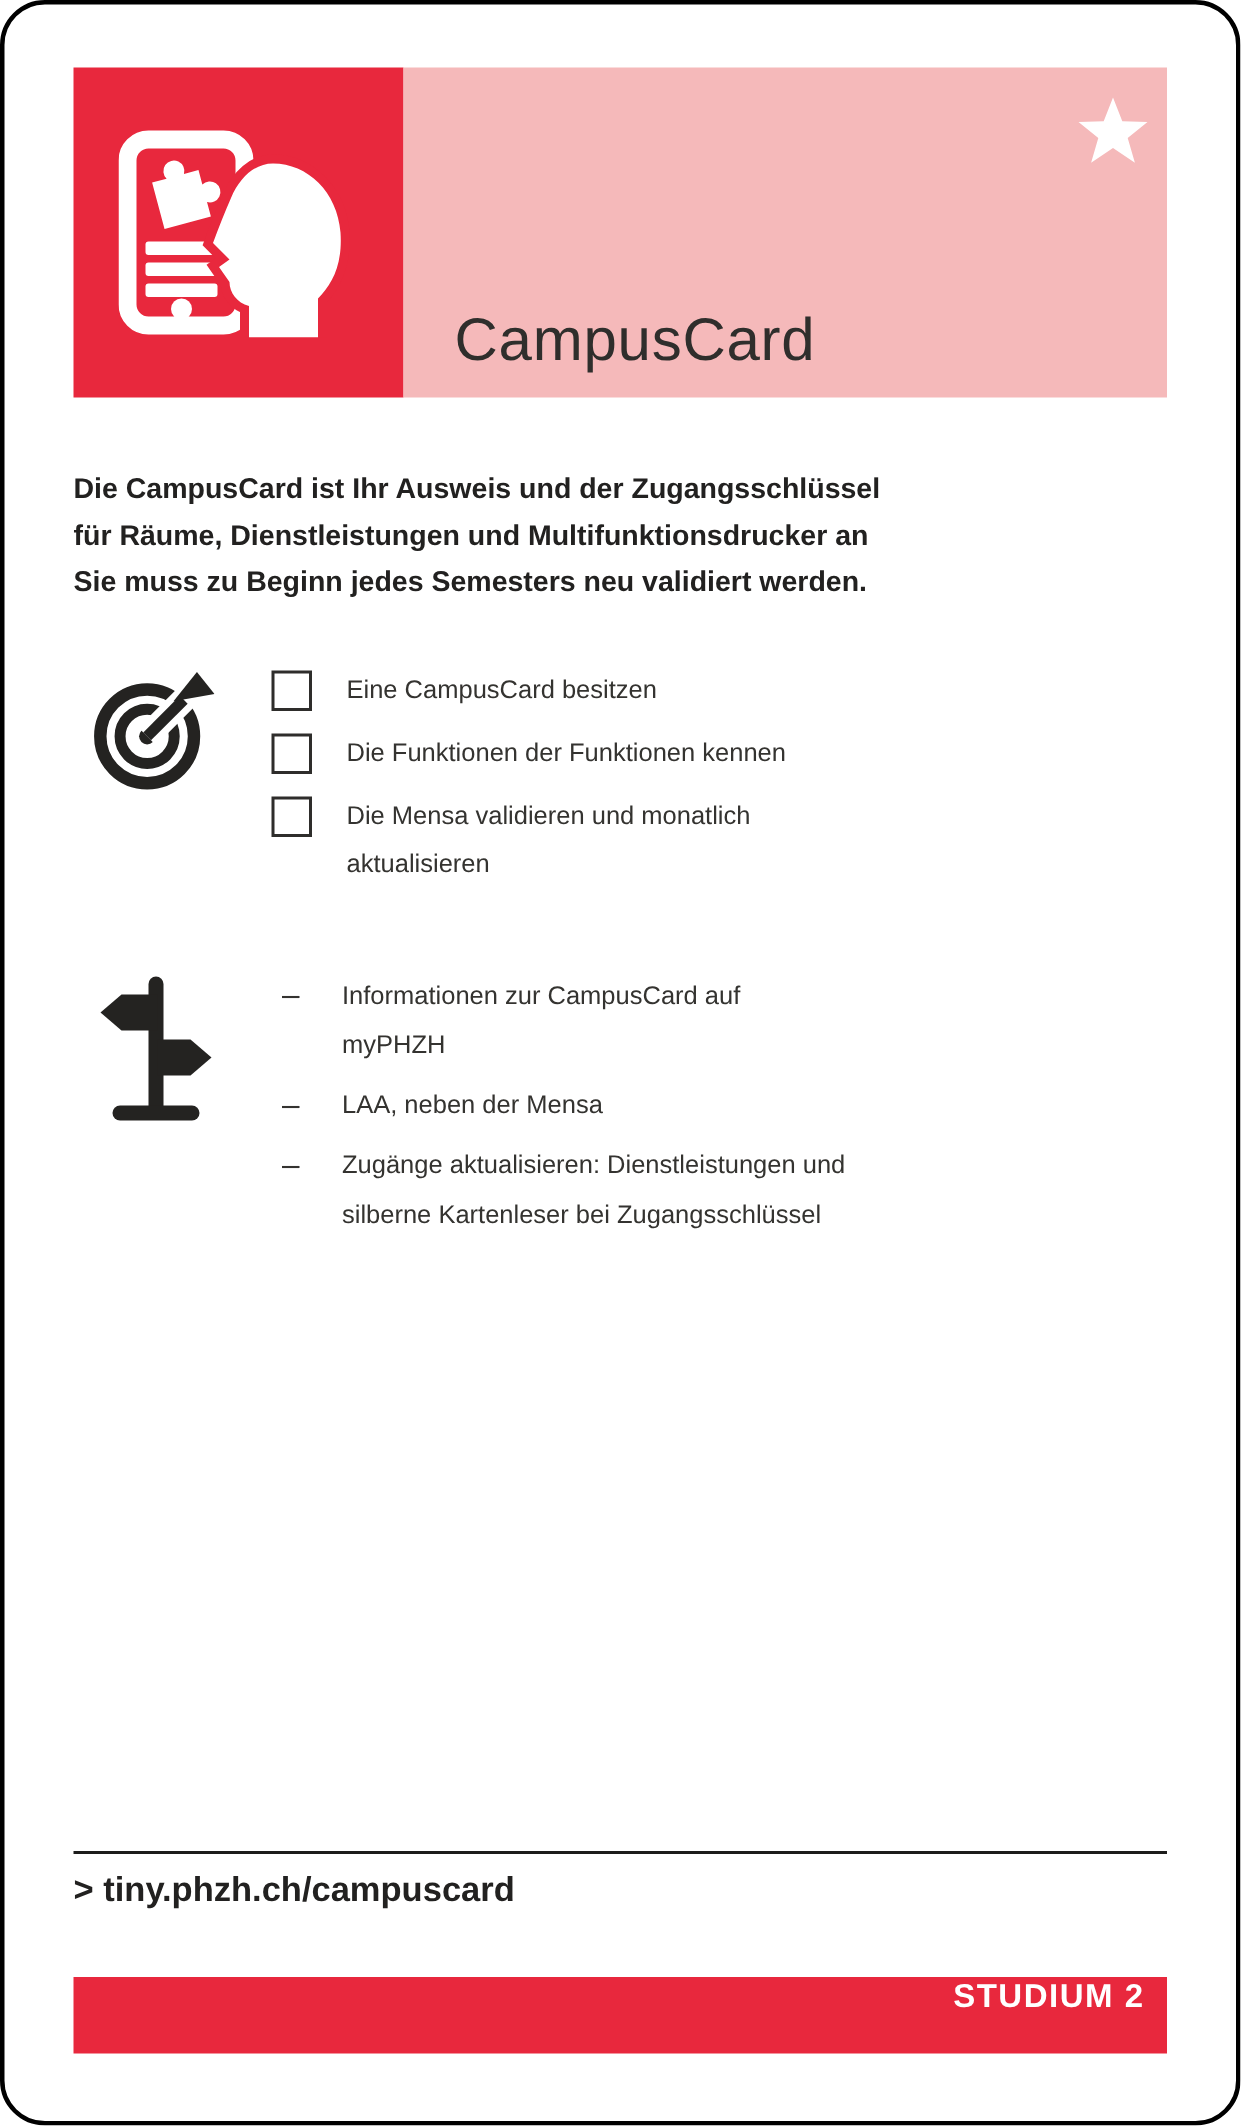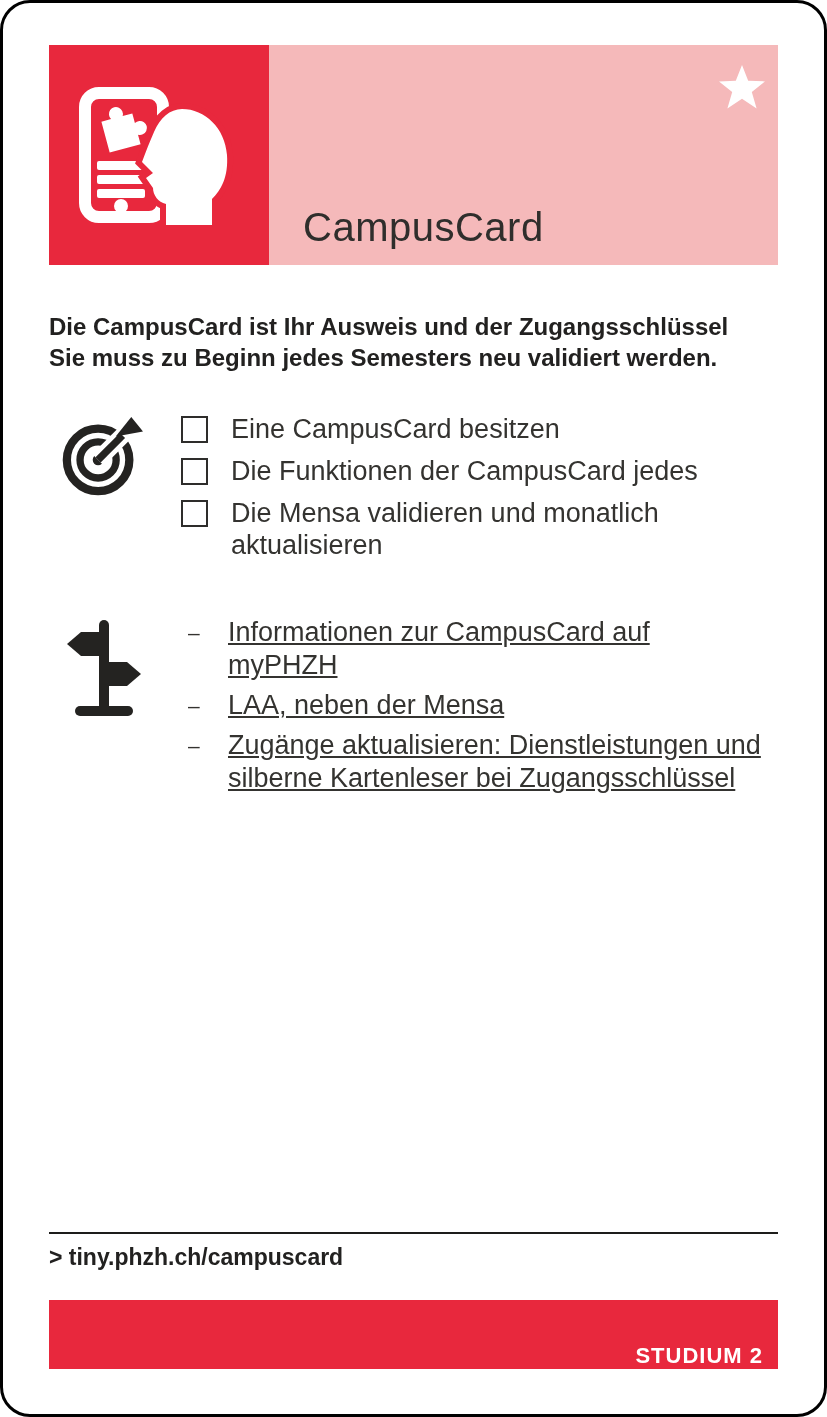--- a/index.html
+++ b/index.html
@@ -45,21 +45,21 @@
     letter-spacing: 0.5px;
     color: #2f2e2c;
     line-height: 1;
   }
   .star { position: absolute; top: 19px; right: 12px; width: 48px; height: 48px; }
 
   
   .intro {
     margin-top: 46px;
     font-weight: bold;
-    font-size: 24px;
+    font-size: 19px;
     line-height: 31px;
     color: var(--text-dark);
     white-space: nowrap;
   }
 
   
   .section { display: flex; align-items: flex-start; }
   .section.goals { margin-top: 40px; }
   .section.guide { margin-top: 45px; }
   .icon-col { width: 132px; flex-shrink: 0; padding-left: 12px; padding-top: 2px; }
@@ -74,40 +74,40 @@
     flex-shrink: 0;
   }
   .check-label { margin-left: 23px; }
 
   .guide-row { display: flex; margin-bottom: 7px; }
   .dash {
     width: 47px; padding-left: 7px; flex-shrink: 0;
     font-size: 21px; line-height: 33px; color: var(--text-body);
   }
 
-  .body-text { font-size: 27px; color: var(--text-body); white-space: nowrap; }
+  .body-text { font-size: 17px; color: var(--text-body); white-space: nowrap; }
   .check-label .text-line { line-height: 32px; }
-  .guide-row .text-line { line-height: 33px; text-decoration: underline; }
+  .guide-row .text-line { line-height: 33px; }
 
   
   .footer { margin-top: auto; }
   .rule { border: 0; border-top: 2px solid #1d1d1b; margin: 0; }
   .link {
     margin-top: 8px;
     font-weight: bold;
     font-size: 23px;
     line-height: 30px;
     color: var(--text-dark);
     cursor: pointer;
   }
   .bar {
-    margin-top: 28px;
-    height: 69px;
+    margin-top: 44px;
+    height: 51px;
     background: var(--accent-red);
-    display: flex; align-items: flex-end; justify-content: flex-end;
+    display: flex; align-items: flex-start; justify-content: flex-end;
     padding-right: 15px;
   }
   .bar-label {
     color: #fff;
     font-weight: bold;
     font-size: 22px;
     letter-spacing: 1px;
   }
 
   svg { display: block; }
@@ -144,20 +144,21 @@
       <span class="star">
         <svg width="48" height="48" viewBox="0 0 48 48">
           <polygon fill="#ffffff" points="24,1 30.2,16.8 47,17.4 33.8,28 38.6,44.5 24,34.7 9.4,44.5 14.2,28 1,17.4 17.8,16.8"></polygon>
         </svg>
       </span>
     </div>
   </div>
 
   <div class="intro">
     <div class="text-line">Die CampusCard ist Ihr Ausweis und der Zugangsschlüssel</div>
+    <div class="text-line">für Räume, Dienstleistungen und Multifunktionsdrucker an</div>
     <div class="text-line">Sie muss zu Beginn jedes Semesters neu validiert werden.</div>
   </div>
 
   <div class="section goals">
     <div class="icon-col">
       <svg width="82" height="82" viewBox="0 0 84 84">
         <circle cx="38" cy="46" r="32" fill="none" stroke="#242321" stroke-width="8.5"></circle>
         <circle cx="38" cy="46" r="18.5" fill="none" stroke="#242321" stroke-width="7.5"></circle>
         <circle cx="38" cy="46" r="5.5" fill="#242321"></circle>
         <line x1="38" y1="46" x2="66" y2="18" stroke="#ffffff" stroke-width="17"></line>
@@ -168,21 +169,21 @@
     <div class="list">
       <div class="check-row">
         <div class="checkbox"></div>
         <div class="check-label body-text">
           <div class="text-line">Eine CampusCard besitzen</div>
         </div>
       </div>
       <div class="check-row">
         <div class="checkbox"></div>
         <div class="check-label body-text">
-          <div class="text-line">Die Funktionen der CampusCard jedes</div>
+          <div class="text-line">Die Funktionen der Funktionen kennen</div>
         </div>
       </div>
       <div class="check-row">
         <div class="checkbox"></div>
         <div class="check-label body-text">
           <div class="text-line">Die Mensa validieren und monatlich</div>
           <div class="text-line">aktualisieren</div>
         </div>
       </div>
     </div>

